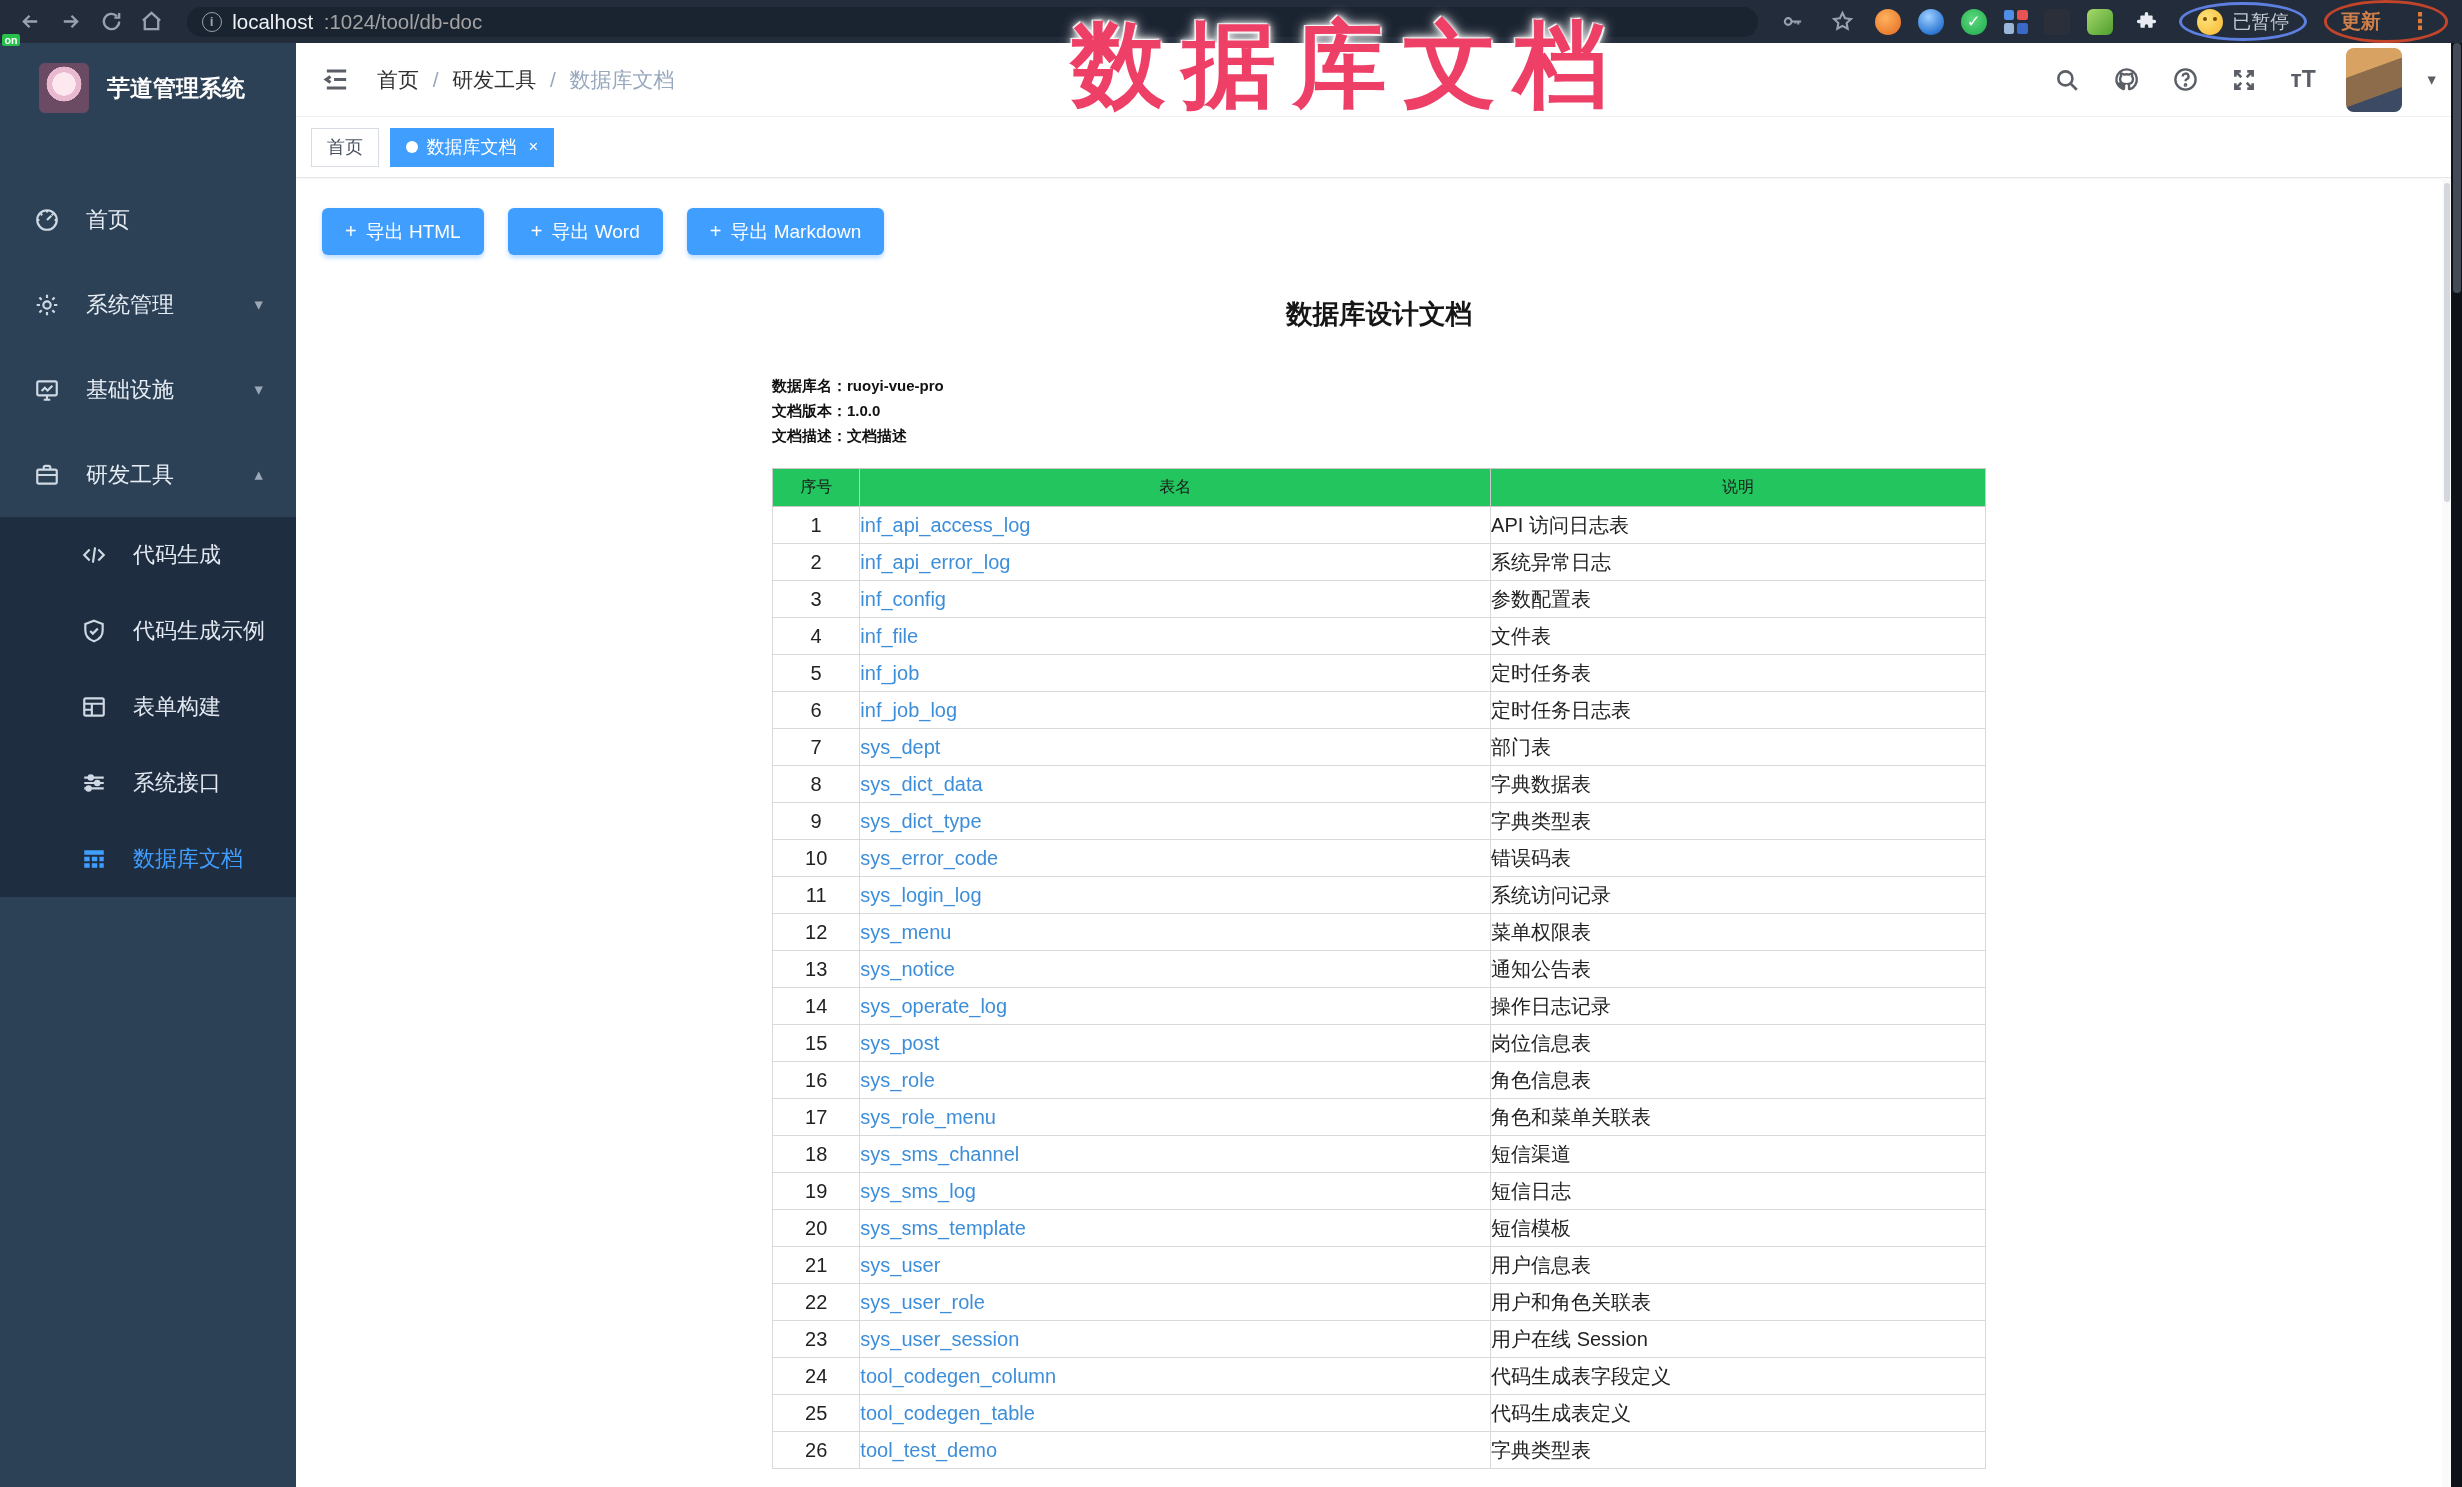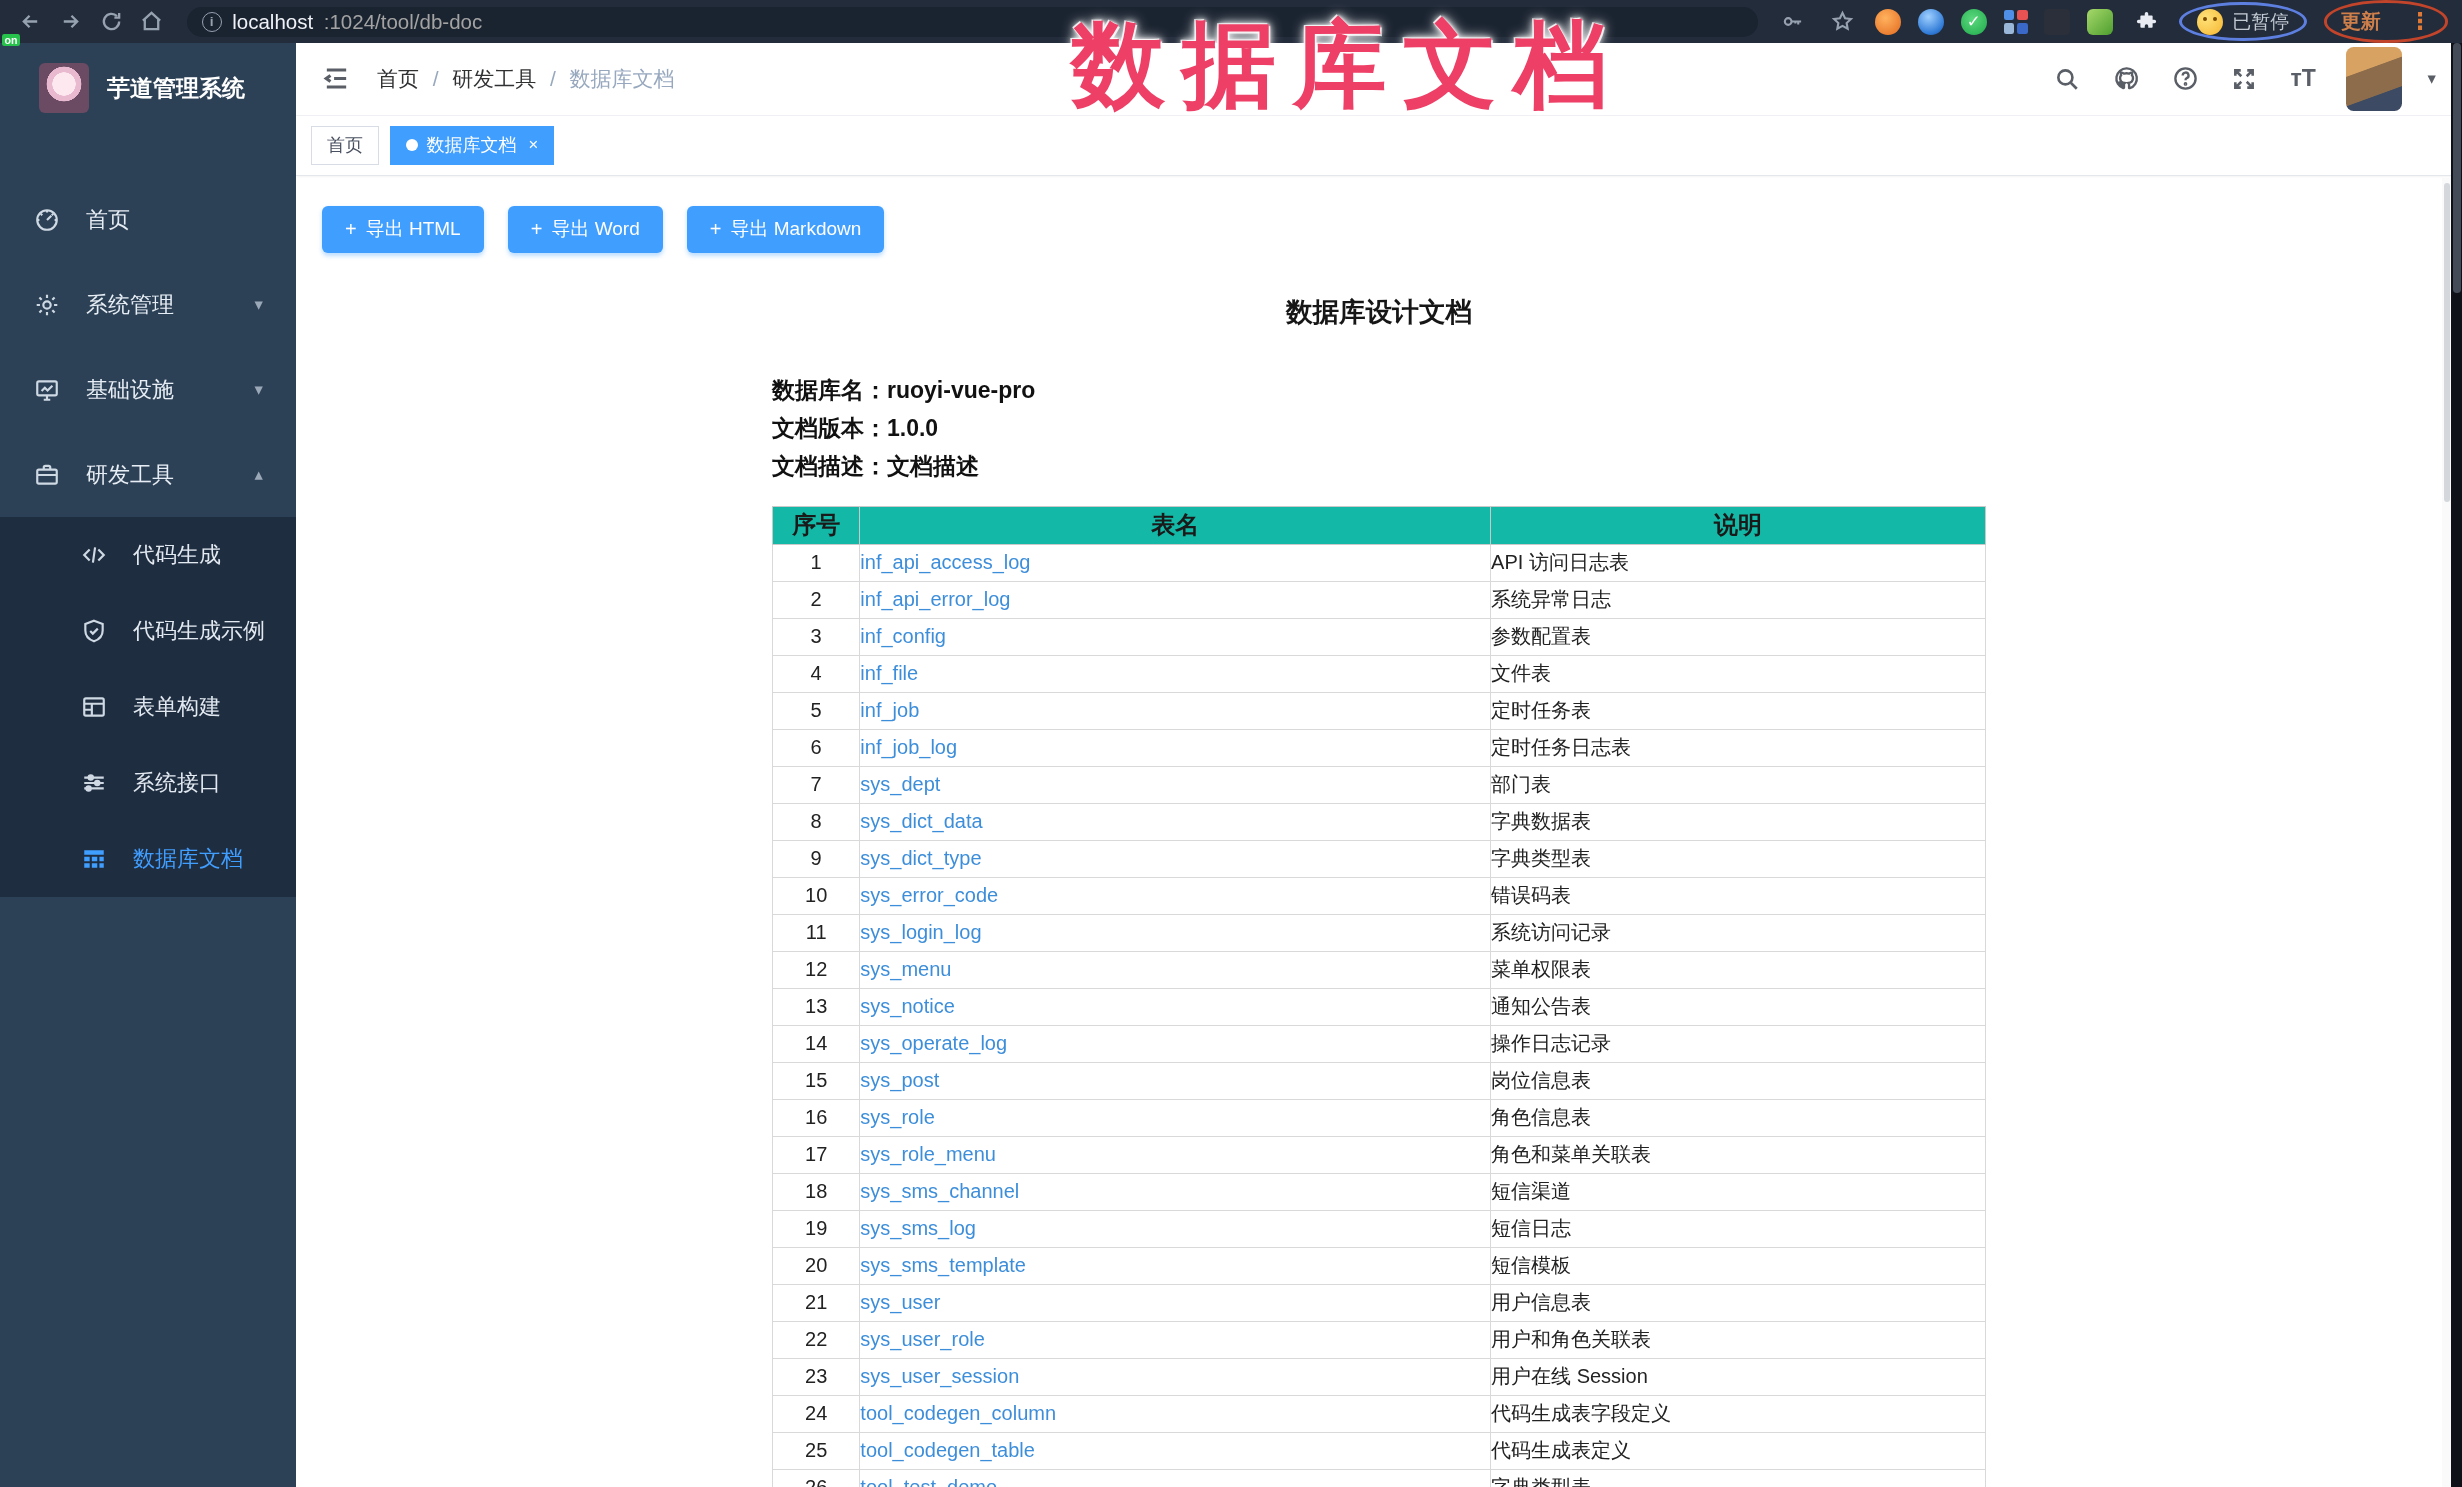--- a/index.html
+++ b/index.html
@@ -65,26 +65,26 @@
   .tag .dot { width:12px; height:12px; border-radius:50%; background:#fff; }
   .tag .close { font-size:16.7px; margin-left:3px; }
 
   .content { flex:1 1 auto; padding-top:30px; position:relative; overflow:hidden; }
   .btn-row { display:flex; gap:24px; padding-left:26px; }
   .btn { height:47px; display:flex; align-items:center; gap:9px; padding:0 23px; background:#409eff; color:#fff; font-size:19px; border:none; border-radius:6px; cursor:pointer; box-shadow:0 2.3px 4.6px rgba(64,158,255,.35); }
   .btn .plus { font-size:20px; }
 
   .doc { width:1214px; margin:41px auto 0; }
   .doc-title { text-align:center; font-size:26.6px; font-weight:bold; color:#161616; }
-  .doc-info { margin-top:42px; font-size:23px; color:#111; line-height:1.65; }
+  .doc-info { margin-top:42px; font-size:15px; color:#111; line-height:1.65; }
   .doc-info b { font-weight:bold; }
   .doc-info .val { font-weight:bold; }
 
   table.db { width:100%; border-collapse:collapse; margin-top:20px; table-layout:fixed; }
-  table.db th { background:#14b8a6; border:0.8px solid #c9c9c9; font-size:24px; font-weight:bold; color:#1a1a1a; height:38px; }
+  table.db th { background:#22c55e; border:0.8px solid #c9c9c9; font-size:16px; font-weight:normal; color:#1a1a1a; height:38px; }
   table.db td { border:0.8px solid #d9d9d9; font-size:20px; color:#222; height:37px; padding:0; }
   table.db col.c1 { width:7.2%; } table.db col.c2 { width:52%; } table.db col.c3 { width:40.8%; }
   td.seq { text-align:center; }
   td.tname { padding-left:23px; }
   td.tname a { color:#3d8eda; text-decoration:none; cursor:pointer; }
   td.tdesc { padding-left:30px; }
 
   
   .watermark { position:absolute; left:1071px; top:1.5px; z-index:60; font-size:94px; font-weight:800; letter-spacing:16.7px; color:#ee3f66; white-space:nowrap;
     text-shadow:0 0 3px #fff, 0 0 7.6px #fff, 0 0 13.7px #fff, 1.5px 1.5px 0 #ffffffcc, -1.5px -1.5px 0 #ffffffcc; }

